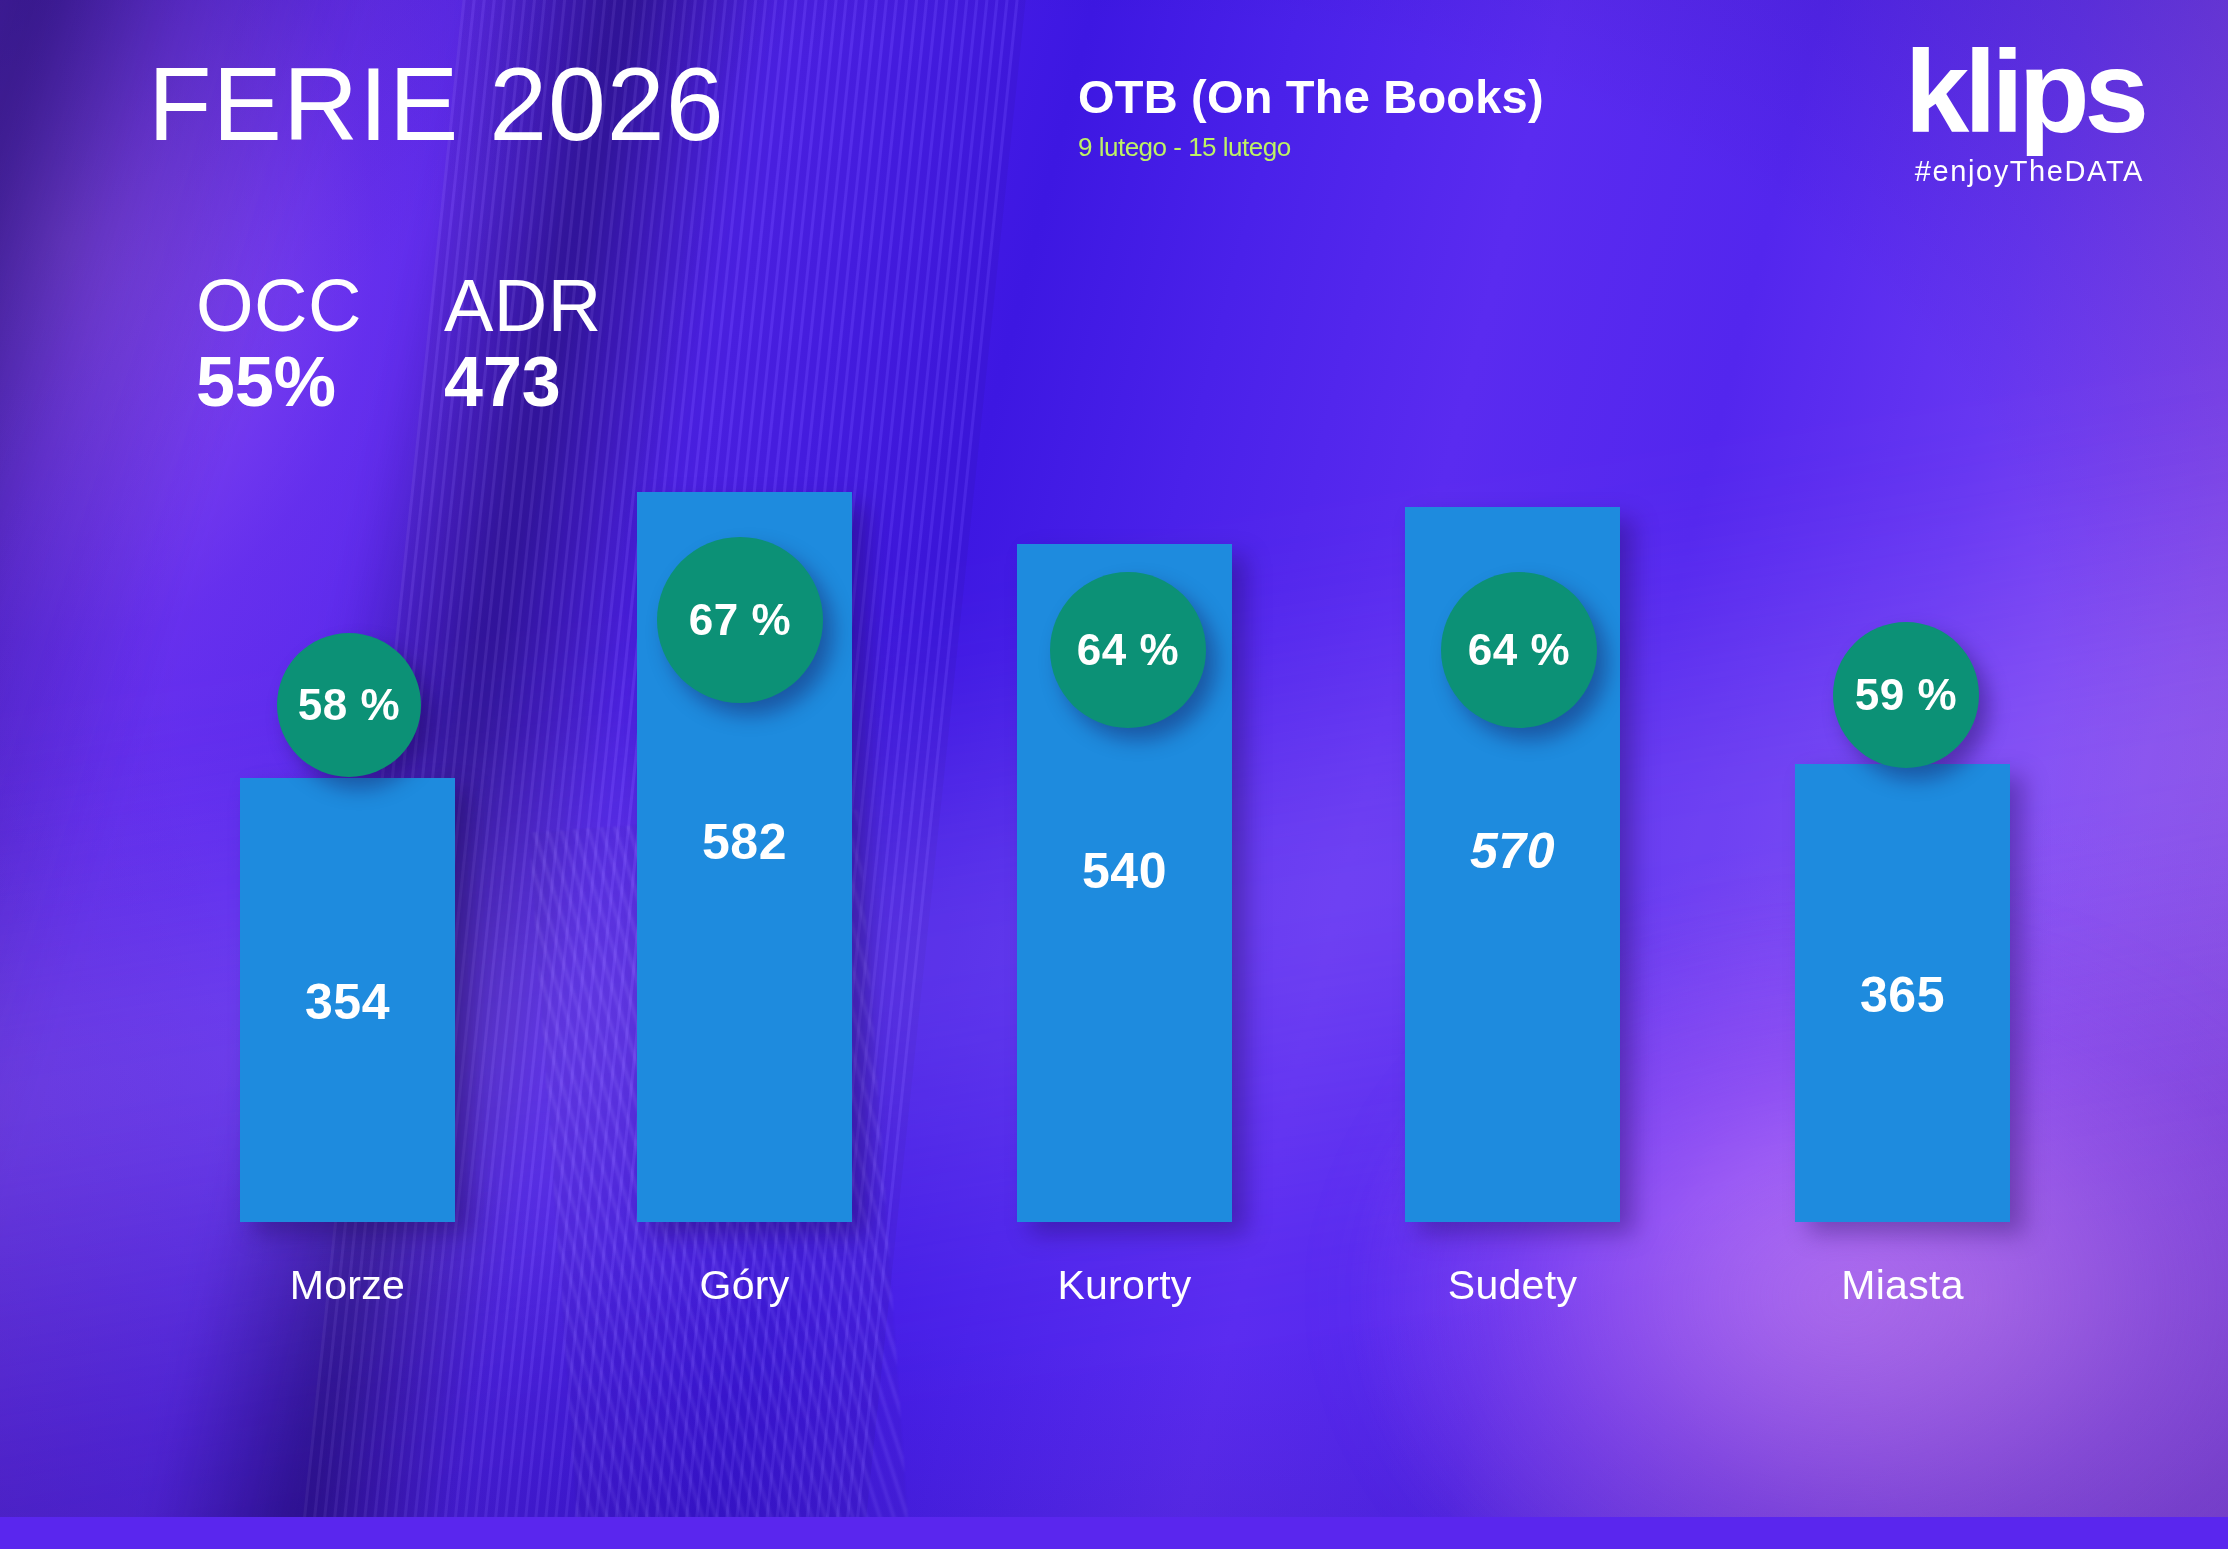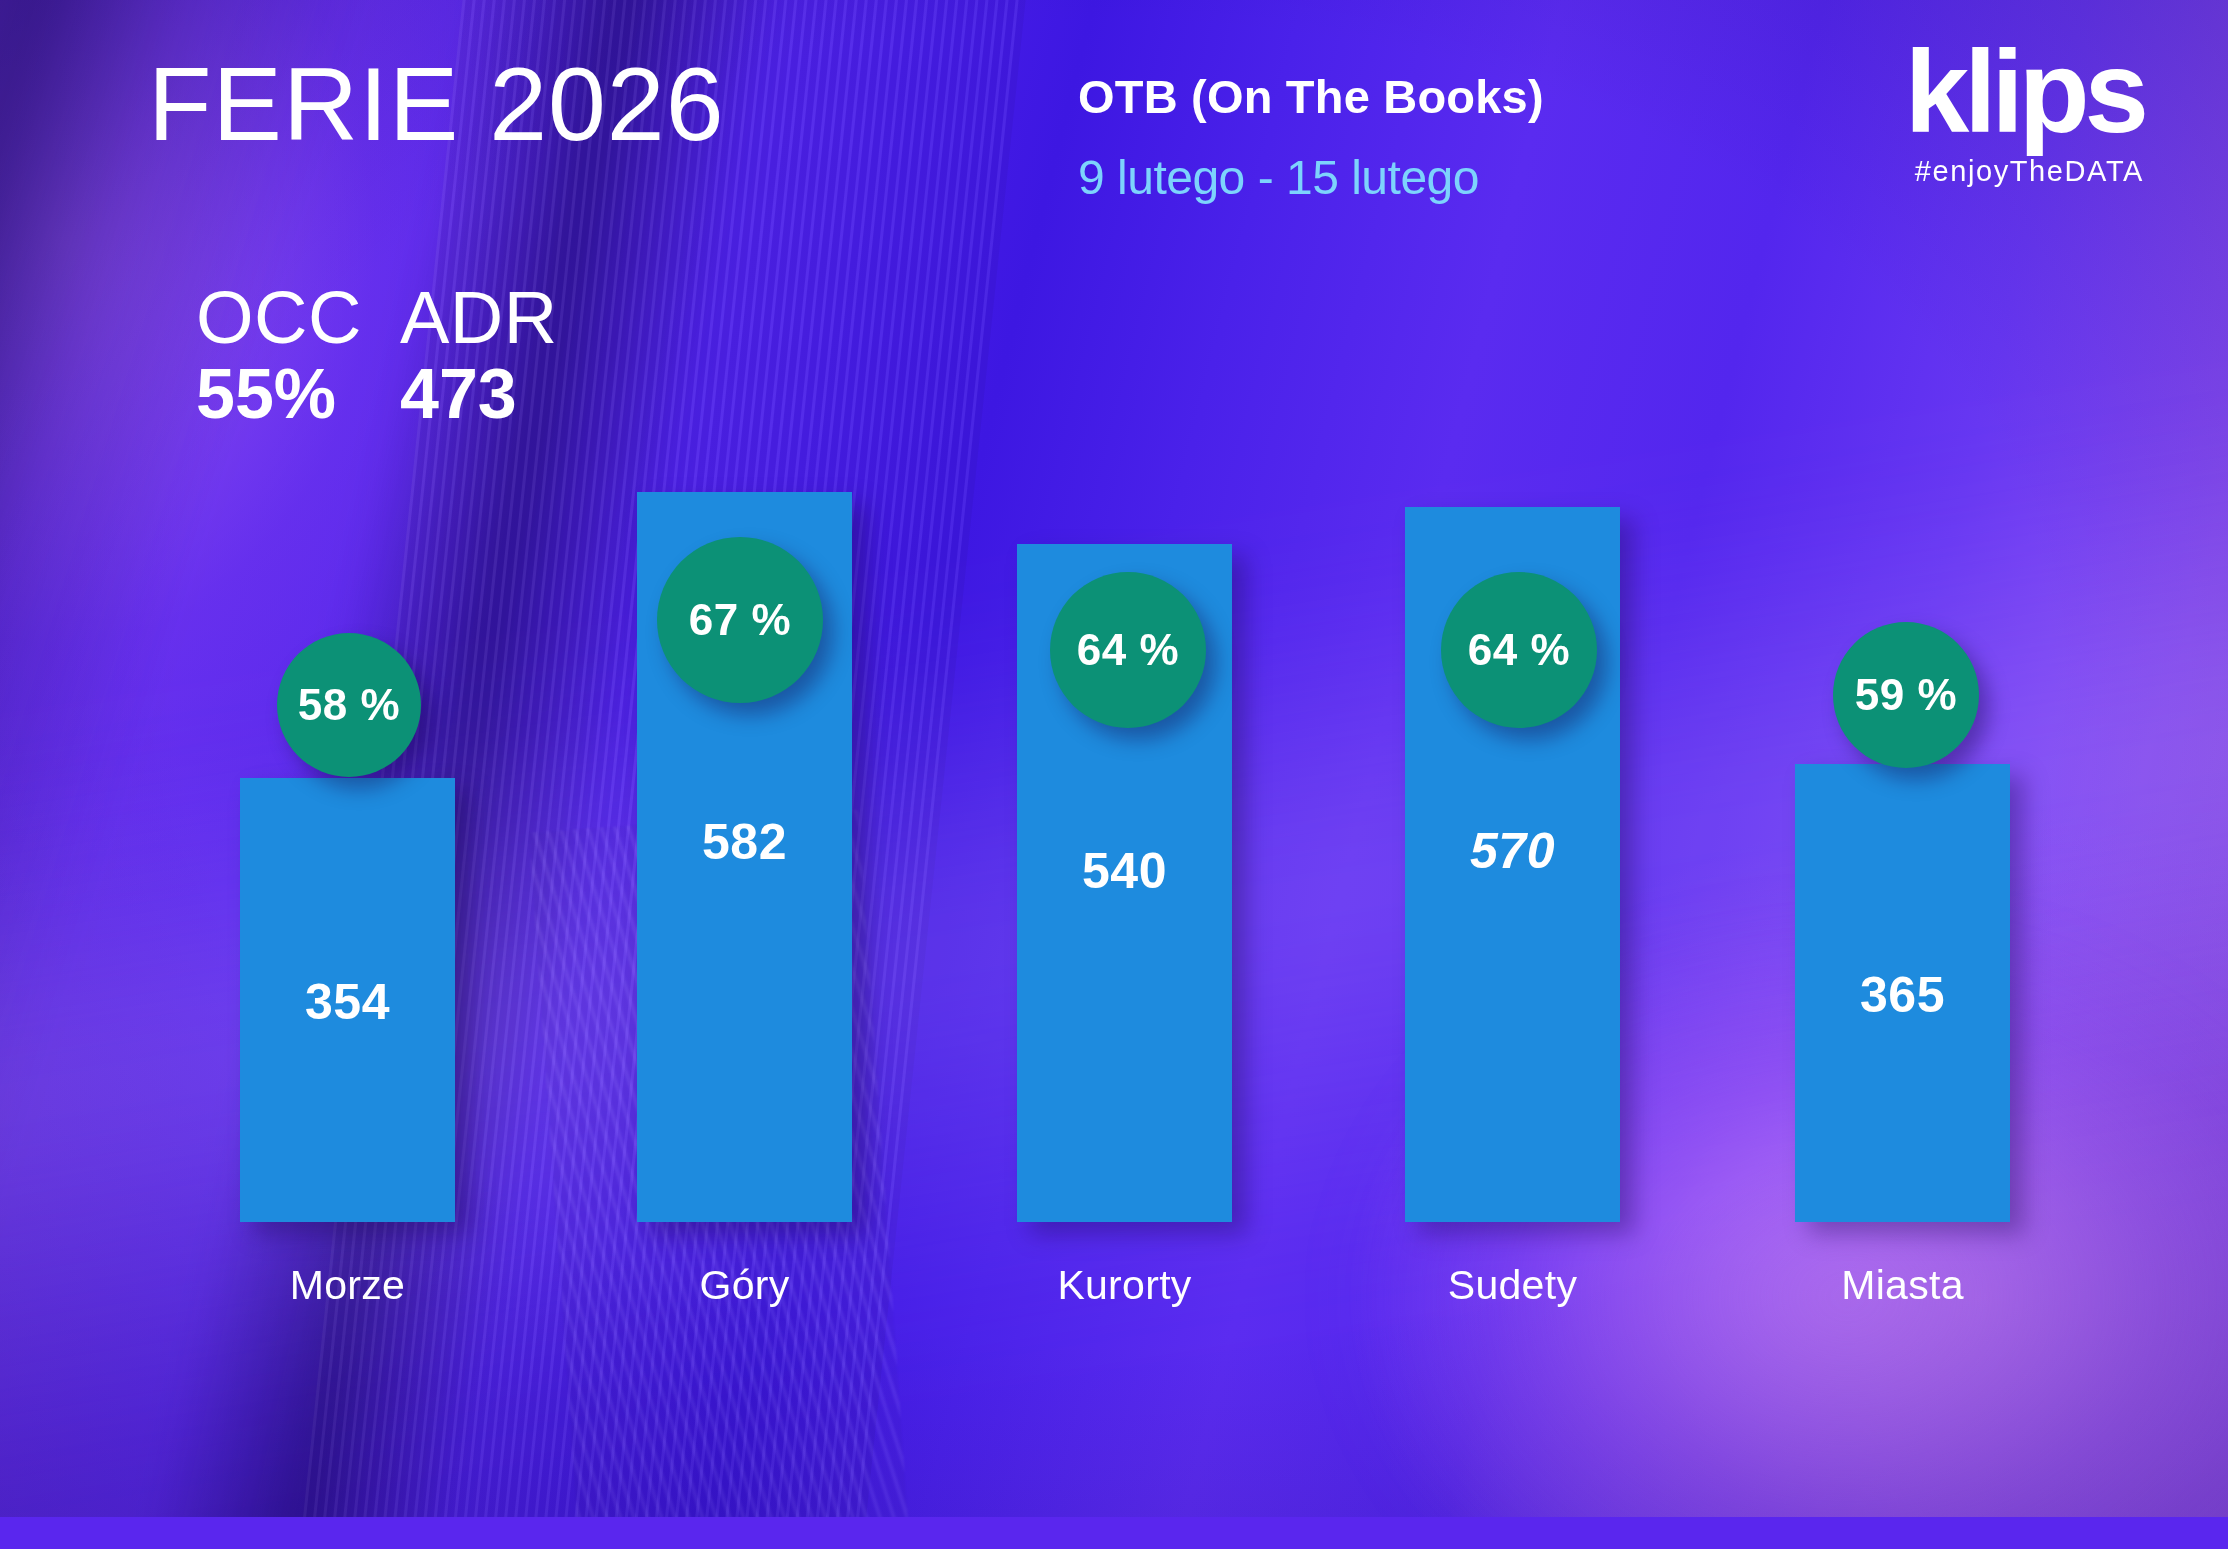--- a/index.html
+++ b/index.html
@@ -75,27 +75,27 @@
     position:absolute;inset:0;
     background:radial-gradient(ellipse 1700px 1200px at 50% 45%, rgba(0,0,0,0) 55%, rgba(25,5,80,.28) 100%);
   }
 
   
   .title{
     position:absolute;left:148px;top:52px;
     font-size:104px;line-height:1;font-weight:300;color:#fff;
     letter-spacing:1px;white-space:nowrap;
   }
-  .kpis{position:absolute;left:196px;top:280px;display:flex;gap:38px;}
+  .kpis{position:absolute;left:196px;top:268px;display:flex;gap:82px;}
   .kpi-label{font-size:74px;font-weight:300;color:#fff;line-height:1.02;letter-spacing:.5px;}
   .kpi-value{font-size:70px;font-weight:700;color:#fff;line-height:1.12;letter-spacing:0px;}
 
   .otb{position:absolute;left:1078px;top:72px;}
   .otb-title{font-size:47px;font-weight:700;color:#fff;line-height:1.08;white-space:nowrap;letter-spacing:.2px;}
-  .otb-range{font-size:48px;font-weight:300;color:#7dd3fc;line-height:1.3;margin-top:24px;white-space:nowrap;letter-spacing:-.5px;}
+  .otb-range{font-size:26px;font-weight:300;color:#bef264;line-height:1.3;margin-top:8px;white-space:nowrap;letter-spacing:-.5px;}
 
   .brand{position:absolute;right:84px;top:38px;text-align:right;}
   .brand-logo{
     font-size:116px;font-weight:800;color:#fff;line-height:.94;
     letter-spacing:-5px;
   }
   .brand-tag{
     font-size:29px;font-weight:400;color:#fff;letter-spacing:1.6px;
     margin-top:8px;
   }

